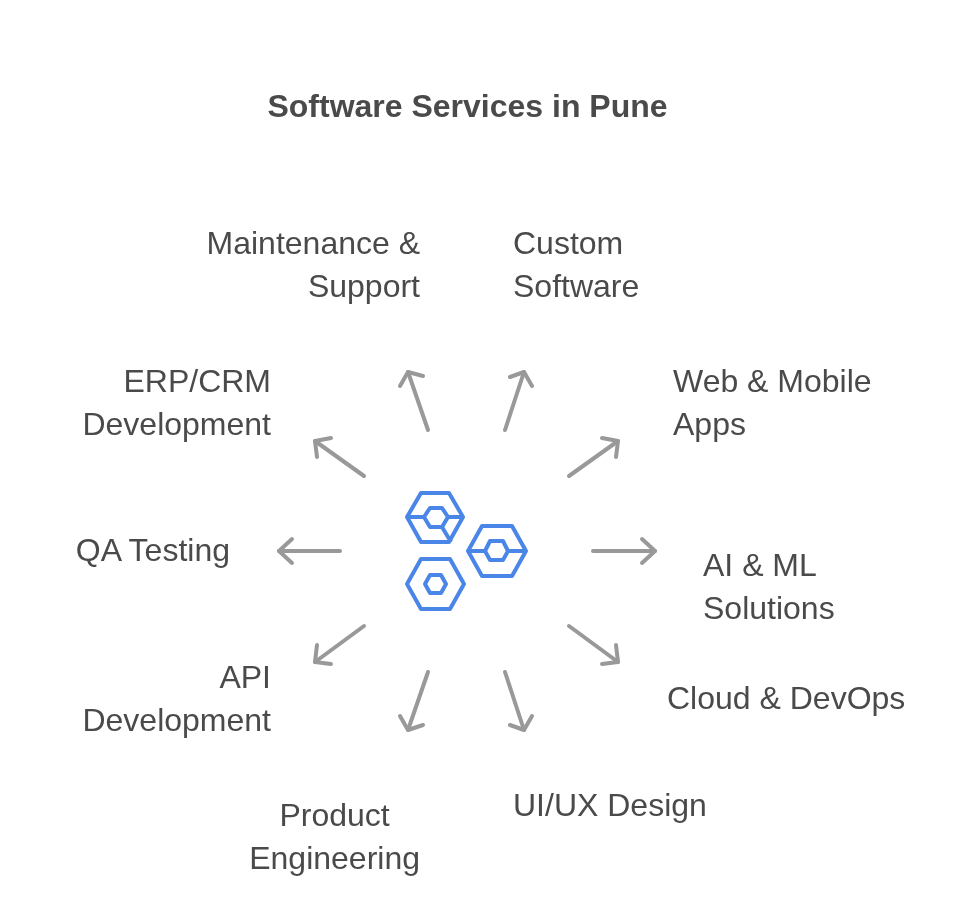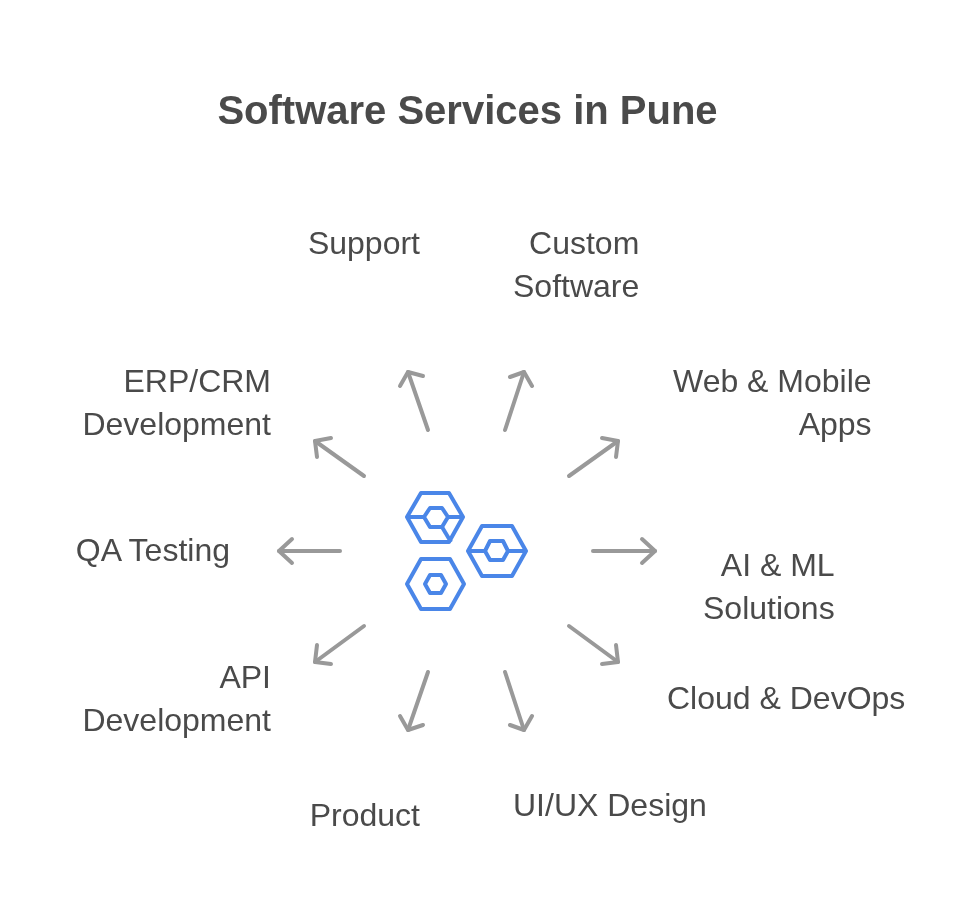--- a/index.html
+++ b/index.html
@@ -1,23 +1,23 @@
 <!DOCTYPE html>
 <html><head>
 <meta charset="utf-8">
 <style>
   html, body { margin: 0; padding: 0; background: #ffffff; }
   body { width: 975px; height: 903px; position: relative; overflow: hidden;
          font-family: "Liberation Sans", sans-serif; color: #4a4a4a; }
   .title { position: absolute; left: 0; width: 935px; top: 88px; text-align: center;
-           font-size: 40px; font-weight: bold; color: #4a4a4a; letter-spacing: 0px; }
+           font-size: 32px; font-weight: bold; color: #4a4a4a; letter-spacing: 0px; }
   .label { position: absolute; font-size: 32px; line-height: 43px; color: #4a4a4a; white-space: nowrap; }
   .label span { display: block; }
   .right { text-align: right; }
-  .left { text-align: right; }
+  .left { text-align: left; }
   svg.diagram { position: absolute; left: 0; top: 0; }
 </style>
 </head>
 <body>
 
 <div class="title">Software Services in Pune</div>
 
 <svg class="diagram" width="975" height="903" viewBox="0 0 975 903">
 
   <g stroke="#999999" stroke-width="4" fill="none" stroke-linecap="round" stroke-linejoin="round">
@@ -81,20 +81,21 @@
     </g>
 
     <g>
       <polygon points="421,559 450,559 464,584 450,609 421,609 407,584"></polygon>
       <polygon points="430,575 441,575 446,584 441,593 430,593 425,584"></polygon>
     </g>
   </g>
 </svg>
 
 <div class="label right" style="right:555px; top:222px;">
+  <span>Maintenance &amp;</span>
   <span>Support</span>
 </div>
 
 <div class="label left" style="left:513px; top:222px;">
   <span>Custom</span>
   <span>Software</span>
 </div>
 
 <div class="label right" style="right:704px; top:360px;">
   <span>ERP/CRM</span>
@@ -119,17 +120,18 @@
   <span>API</span>
   <span>Development</span>
 </div>
 
 <div class="label left" style="left:661px; top:677px;margin-left:6px;">
   <span>Cloud &amp; DevOps</span>
 </div>
 
 <div class="label right" style="right:555px; top:794px;text-align:center;">
   <span>Product</span>
+  <span>Engineering</span>
 </div>
 
 <div class="label left" style="left:513px; top:784px;">
   <span>UI/UX Design</span>
 </div>
 
 </body></html>

